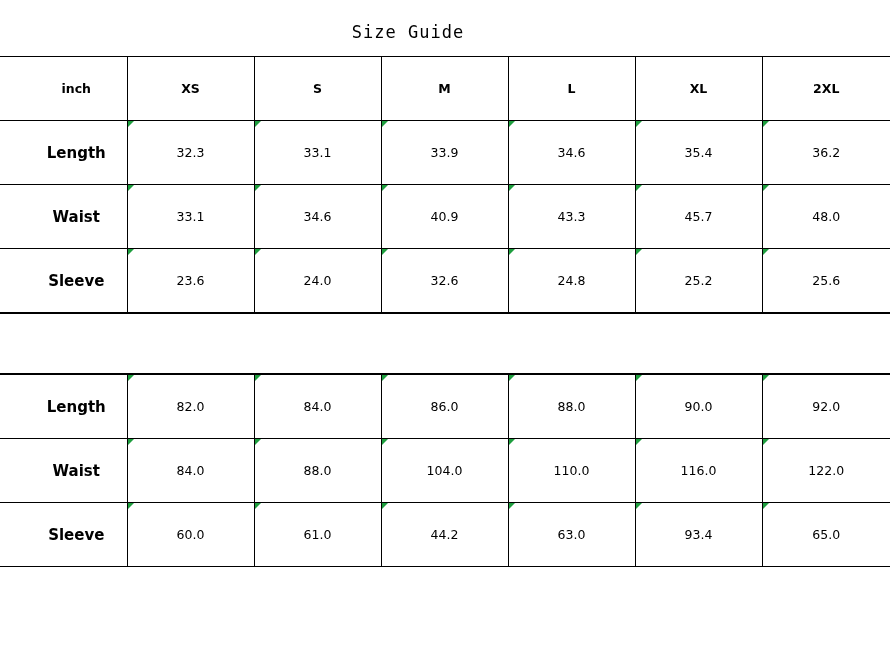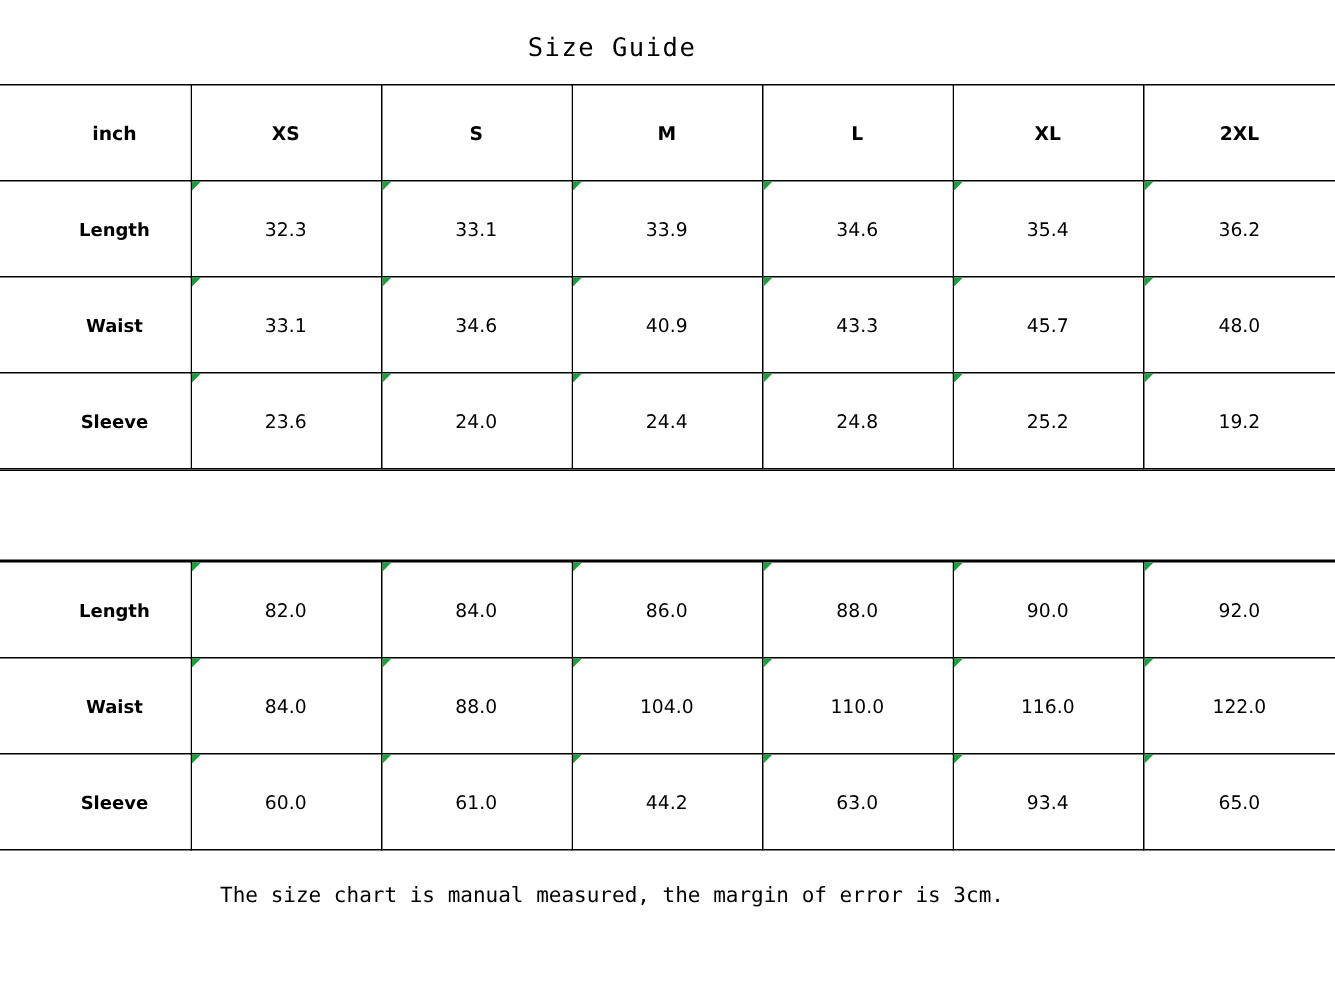--- a/index.html
+++ b/index.html
@@ -49,21 +49,21 @@
   }
   table.size-table td:last-child {
     border-right: none;
   }
   table.size-table .hdr {
     font-weight: bold;
     font-size: 12.5px;
   }
   table.size-table .rowlabel {
     font-weight: bold;
-    font-size: 12px;
+    font-size: 15px;
     margin-left: 12px;
   }
   
   col.c0 { width: 127px; }
   col.c1 { width: 127px; }
   col.c2 { width: 127px; }
   col.c3 { width: 127px; }
   col.c4 { width: 127px; }
   col.c5 { width: 127px; }
   col.c6 { width: 128px; }
@@ -140,24 +140,24 @@
         <td class="mark">34.6</td>
         <td class="mark">40.9</td>
         <td class="mark">43.3</td>
         <td class="mark">45.7</td>
         <td class="mark">48.0</td>
       </tr>
       <tr>
         <td class="rowlabel">Sleeve</td>
         <td class="mark">23.6</td>
         <td class="mark">24.0</td>
-        <td class="mark">24.4</td>
+        <td class="mark">32.6</td>
         <td class="mark">24.8</td>
         <td class="mark">25.2</td>
-        <td class="mark">19.2</td>
+        <td class="mark">25.6</td>
       </tr>
     </tbody>
   </table>
 
   <div class="spacer"></div>
 
   <table class="size-table block2">
     <colgroup>
       <col class="c0">
         <col class="c1">
@@ -191,15 +191,14 @@
         <td class="mark">60.0</td>
         <td class="mark">61.0</td>
         <td class="mark">44.2</td>
         <td class="mark">63.0</td>
         <td class="mark">93.4</td>
         <td class="mark">65.0</td>
       </tr>
     </tbody>
   </table>
 
-  <div class="footer">The size chart is manual measured, the margin of error is 3cm.</div>
 
 </div>
 
 </body></html>

